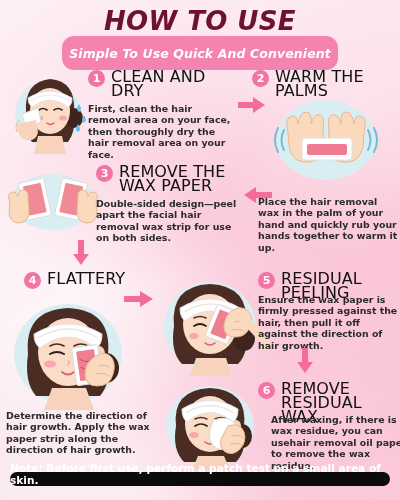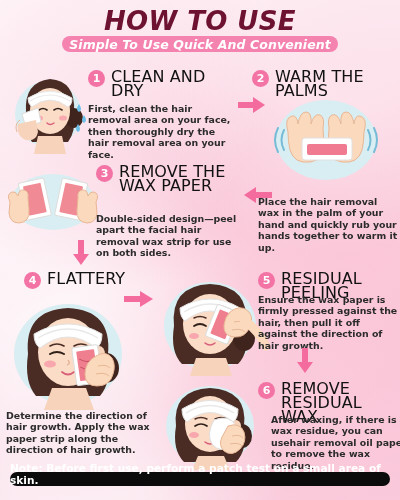--- a/index.html
+++ b/index.html
@@ -24,21 +24,21 @@
     overflow:hidden;
   }
   
   .header{position:absolute;top:0;left:0;width:400px;height:58px;font-style:italic;}
   .title{
     position:absolute;top:6px;left:0;width:400px;text-align:center;
     font-size:26px;font-weight:bold;letter-spacing:.4px;
     color:#6d1231;
   }
   .subtitle-pill{
-    position:absolute;top:36px;left:62px;width:276px;height:16px;
+    position:absolute;top:36px;left:62px;width:276px;height:34px;
     background:#f583b0;border-radius:12px;
     display:flex;align-items:center;justify-content:center;
   }
   .subtitle-pill span{
     color:#ffffff;font-size:12.5px;font-weight:bold;letter-spacing:.1px;
   }
   
   .badge{
     width:17px;height:17px;border-radius:50%;
     background:#f273a4;color:#ffffff;
@@ -204,21 +204,21 @@
 
       <path d="M92 34 q4 -8 -2 -10 q-4 -1 -6 4 q-1 -7 -6 -6 q-5 1 -4 8 l-1 12 q-1 12 10 13 q9 0 10 -10Z" fill="#fbd9bd" stroke="#e8b795" stroke-width="1"></path>
     </svg>
   </div>
 
   <div id="s3-text">
     <div class="step-head">
       <div class="badge">3</div>
       <div class="step-title" style="max-width:118px;">REMOVE THE WAX PAPER</div>
     </div>
-    <div class="step-body" style="margin-top:20px;width:142px;">Double-sided design—peel apart the facial hair removal wax strip for use on both sides.</div>
+    <div class="step-body" style="margin-top:5px;width:142px;">Double-sided design—peel apart the facial hair removal wax strip for use on both sides.</div>
   </div>
 
   <div class="arrow" id="arrow-3-4">
     <svg viewBox="0 0 18 26" width="18" height="26">
       <path d="M6 0 L12 0 L12 14 L17 14 L9 25 L1 14 L6 14 Z" fill="#f46c9e"></path>
     </svg>
   </div>
 
   <div id="s4-text">
     <div class="step-head">

